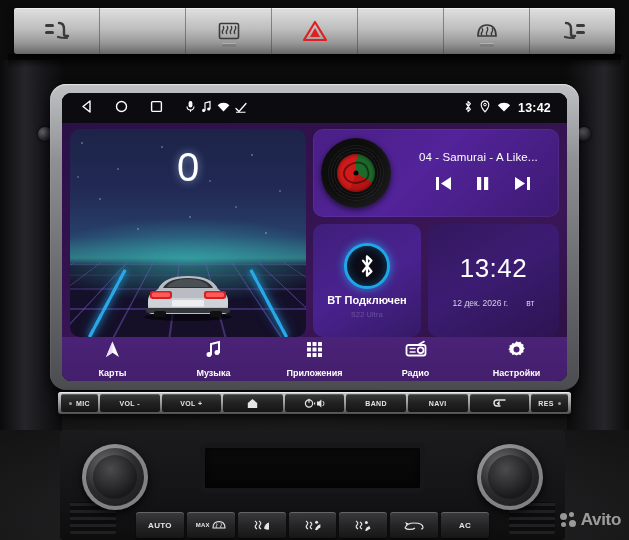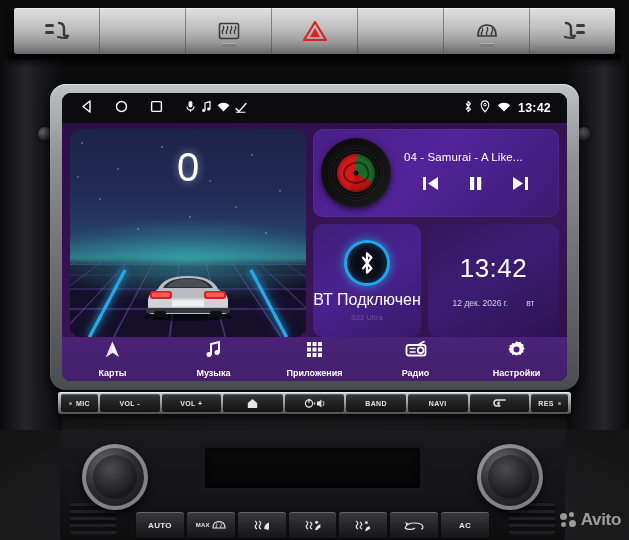--- a/index.html
+++ b/index.html
@@ -149,37 +149,37 @@
   .vinyl:before{ content:""; position:absolute; inset:7px; border-radius:50%;
     background:repeating-radial-gradient(circle at 50% 50%, rgba(255,255,255,.055) 0 1px, transparent 1px 3px); }
   .vinyl .label { position:absolute; left:50%; top:50%; transform:translate(-50%,-50%);
     width:38px; height:38px; border-radius:50%;
     background:conic-gradient(from 200deg,#d11a1a 0 45%, #1d6b2a 45% 78%, #b81414 78% 100%);
     box-shadow:inset 0 0 4px rgba(0,0,0,.6); overflow:hidden; }
   .vinyl .label:after{ content:""; position:absolute; left:50%; top:50%; transform:translate(-50%,-50%);
     width:5px; height:5px; border-radius:50%; background:#000; }
   .vinyl .swirl { position:absolute; left:6px; top:8px; width:26px; height:22px;
     border:2px solid rgba(0,0,0,.45); border-radius:50% 50% 40% 60%; transform:rotate(-18deg); }
-  .m-right { flex:1; margin-left:11px; display:flex; flex-direction:column; height:100%; justify-content:center; }
+  .m-right { flex:1; margin-left:26px; display:flex; flex-direction:column; height:100%; justify-content:center; }
   .m-title { color:#fff; font-size:11.5px; font-weight:400; letter-spacing:.1px;
              white-space:nowrap; overflow:hidden; text-overflow:ellipsis; margin-bottom:12px; padding-left:2px; }
   .m-ctrls { display:flex; align-items:center; justify-content:space-around; padding:0 6px; }
   .m-ctrls span { cursor:pointer; }
 
   
   .w-bt {
     position:relative; width:108px; border-radius:10px;
     background:linear-gradient(150deg,#3f1f7a 0%,#4a2290 50%,#351a66 100%);
     display:flex; flex-direction:column; align-items:center; justify-content:center; gap:5px;
   }
   .bt-circle { width:46px; height:46px; border-radius:50%;
     background:#0c0c18; border:3px solid #1ea7e8;
     box-shadow:0 0 10px rgba(30,167,232,.85), inset 0 0 8px rgba(30,167,232,.35);
     display:flex; align-items:center; justify-content:center; }
-  .bt-text { color:#fff; font-size:16px; font-weight:400; }
+  .bt-text { color:#fff; font-size:11px; font-weight:700; }
   .bt-sub  { color:rgba(255,255,255,.22); font-size:7px; letter-spacing:.3px; }
 
   
   .w-clock {
     position:relative; flex:1; border-radius:10px;
     background:linear-gradient(150deg,#33175e 0%,#3c1c72 45%,#2c1452 100%);
     display:flex; flex-direction:column; align-items:center; justify-content:center;
   }
   .c-time { color:#fff; font-size:26px; font-weight:400; letter-spacing:.5px; margin-bottom:14px; }
   .c-row { display:flex; align-items:baseline; gap:18px; }

